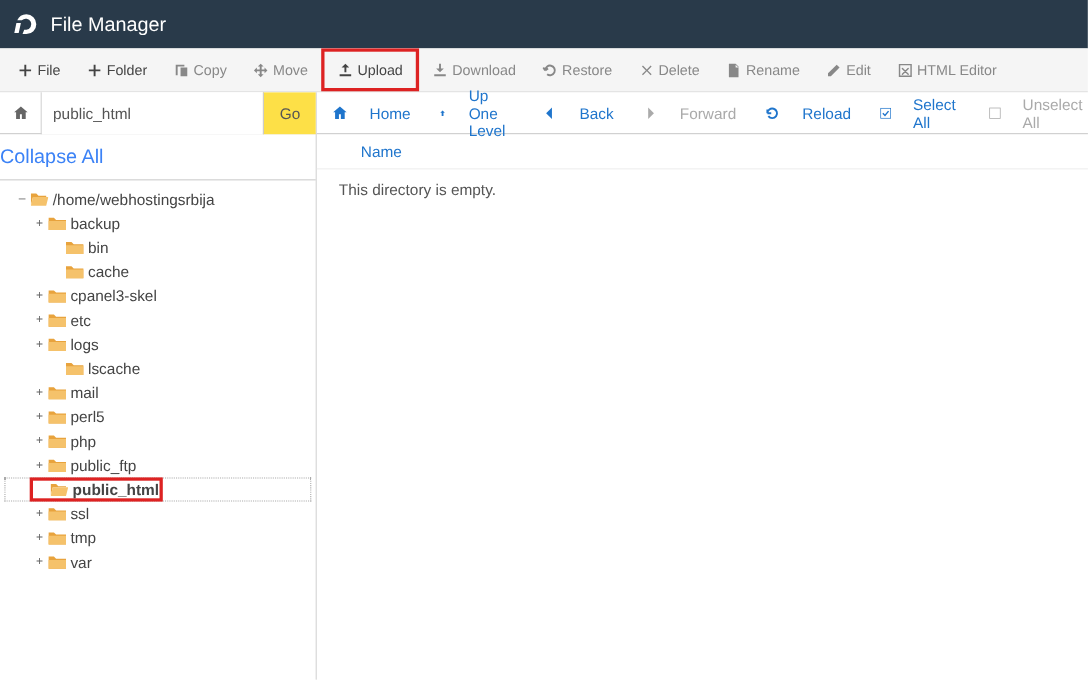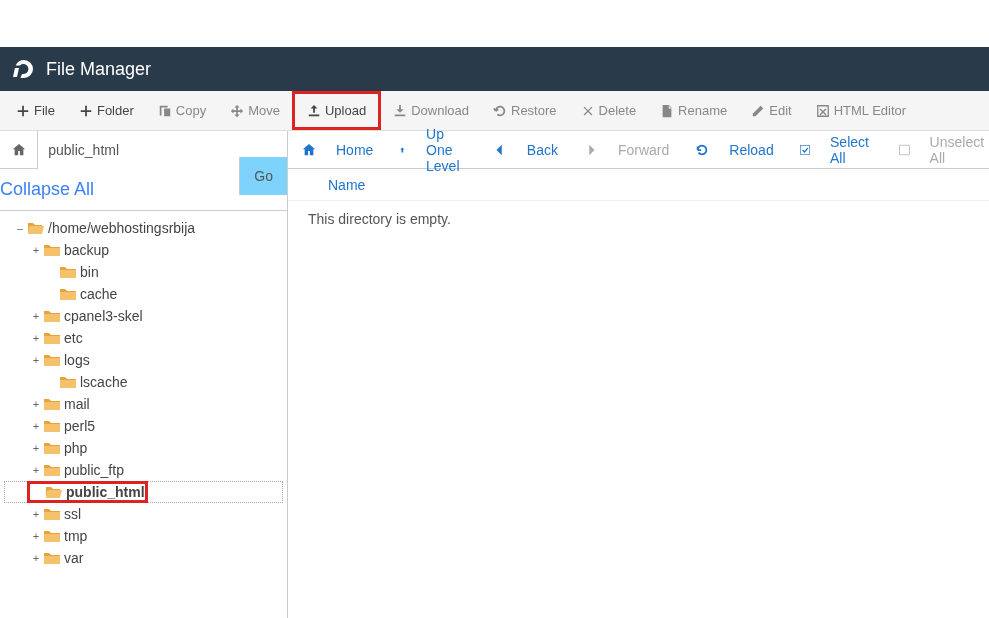--- a/index.html
+++ b/index.html
@@ -5,21 +5,20 @@
     * { margin: 0; padding: 0; box-sizing: border-box; }
     body { font-family: Arial, Helvetica, sans-serif; font-size: 13px; color: #555; }
     
     .header {
       background: #293a4a;
       color: #fff;
       height: 44px;
       display: flex;
       align-items: center;
       padding: 0 12px;
-      margin-top: 47px;
     }
     .header .logo-icon { width: 24px; height: 24px; margin-right: 10px; }
     .header .title { font-size: 18px; font-weight: 400; }
     
     .toolbar {
       background: #f5f5f5;
       border-bottom: 1px solid #ddd;
       height: 40px;
       display: flex;
       align-items: stretch;
@@ -58,25 +57,24 @@
       border: none;
       padding: 0 10px;
       font-size: 14px;
       color: #555;
       outline: none;
     }
     .go-btn {
       width: 50px;
       border: none;
       border-left: 1px solid #ccc;
-      background: #7dd3fc;
+      background: #fde047;
       cursor: pointer;
       font-size: 14px;
       color: #555;
-      margin-top: 26px;
     }
     .path-row, .home-cell, .go-btn, .path-input { height: 38px; }
     
     .collapse-row {
       text-align: left;
       padding: 10px 0;
       border-bottom: 1px solid #ccc;
       color: #3b82f6;
       cursor: pointer;
       font-size: 18px;

